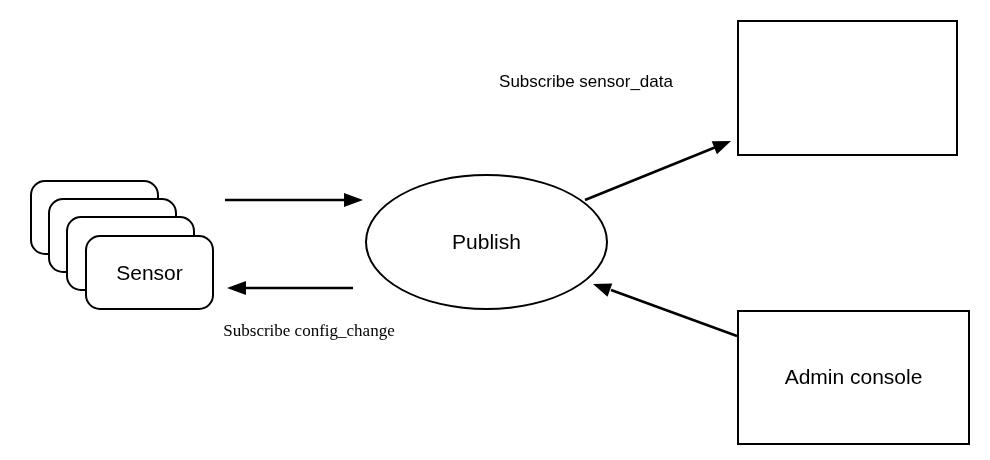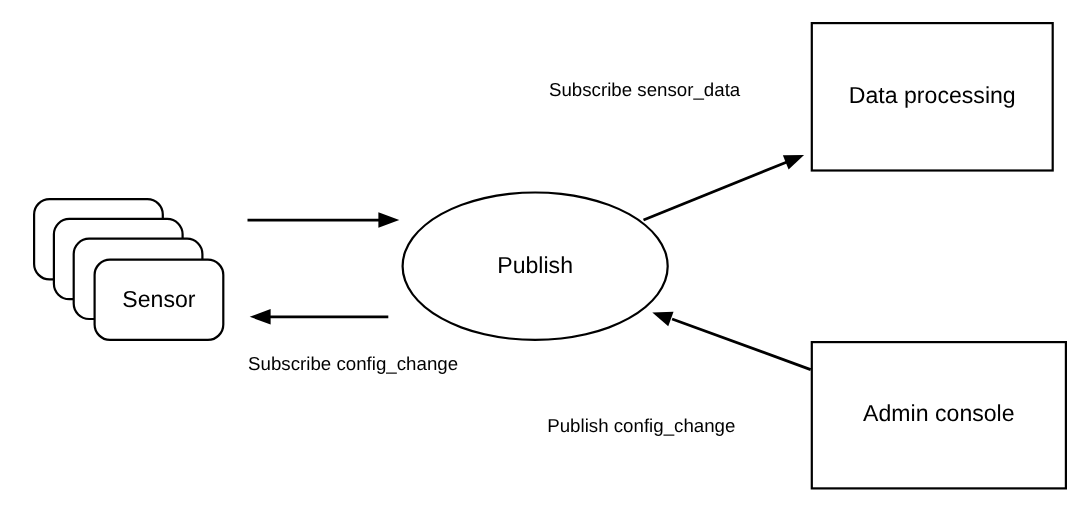--- a/index.html
+++ b/index.html
@@ -30,21 +30,21 @@
     justify-content: center;
     text-align: center;
     font-size: 21px;
     line-height: 1.24;
     color: var(--text);
   }
   .rect-node { border-radius: 0; }
   .ellipse-node { border-radius: 50%; }
   .card {
     position: absolute;
-    width: 119px;
+    width: 129px;
     height: 75px;
     border: 2px solid var(--stroke);
     border-radius: 15px;
     background: var(--bg);
     display: flex;
     align-items: center;
     justify-content: center;
     font-size: 21px;
   }
   .card-1 { left: 30px; top: 180px; }
@@ -57,21 +57,21 @@
   
   .edge-label {
     position: absolute;
     font-size: 17px;
     white-space: nowrap;
     color: var(--text);
     text-align: center;
   }
   .lbl-publish-sensor   { left: 180px; top: 153px; width: 200px; }
   .lbl-subscribe-sensor { left: 455px; top: 72px;  width: 262px; }
-  .lbl-subscribe-config { left: 178px; top: 321px; width: 286px; }
+  .lbl-subscribe-config { left: 166px; top: 321px; width: 286px; font-family: Liberation Serif, serif; }
   .lbl-publish-config   { left: 455px; top: 378px; width: 256px; }
   
   svg.arrows {
     position: absolute;
     left: 0; top: 0;
     width: 990px; height: 460px;
     pointer-events: none;
   }
   svg.arrows line {
     stroke: var(--stroke);
@@ -95,31 +95,30 @@
       <span>Sensor</span>
     </div>
   </div>
 
   <div class="node ellipse-node broker">
     <span>Publish</span>
   </div>
 
   <div class="node rect-node dataproc">
     <span>
-      <span>Data processing</span><br>
+      <br>
     </span>
   </div>
 
   <div class="node rect-node admin">
     <span>Admin console</span>
   </div>
 
   <div class="edge-label lbl-subscribe-sensor">Subscribe sensor_data</div>
   <div class="edge-label lbl-subscribe-config">Subscribe config_change</div>
-  <div class="edge-label lbl-publish-config">Publish config_change</div>
 
   <svg class="arrows" viewBox="0 0 990 460">
 
     <g>
       <line x1="225" y1="200" x2="347" y2="200"></line>
       <polygon points="363,200 344,193 344,207"></polygon>
     </g>
 
     <g>
       <line x1="353" y1="288" x2="243" y2="288"></line>

